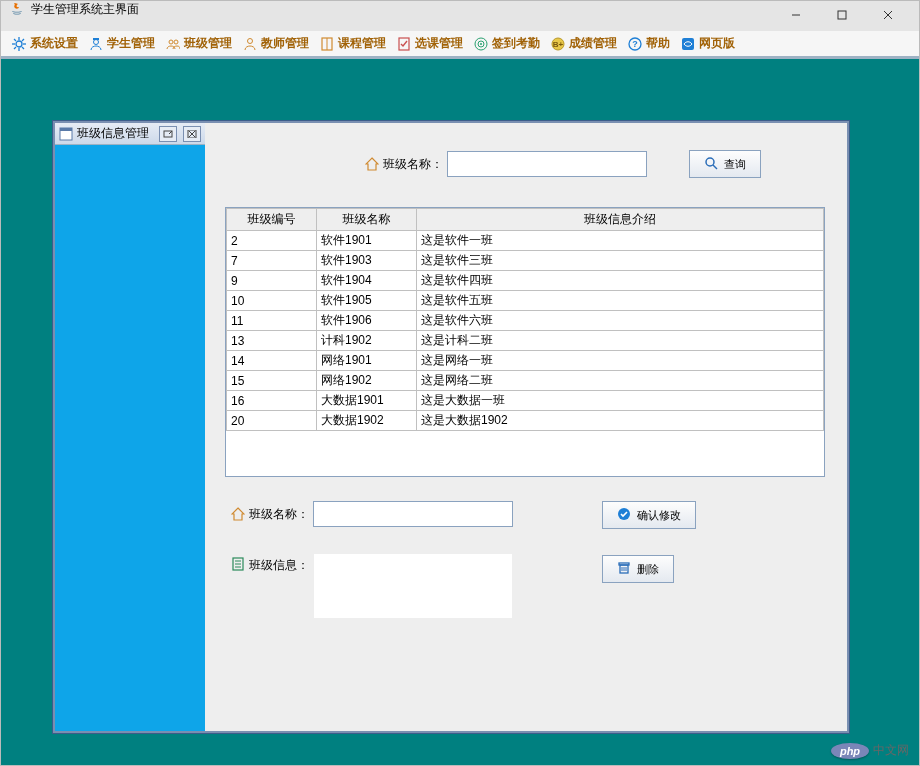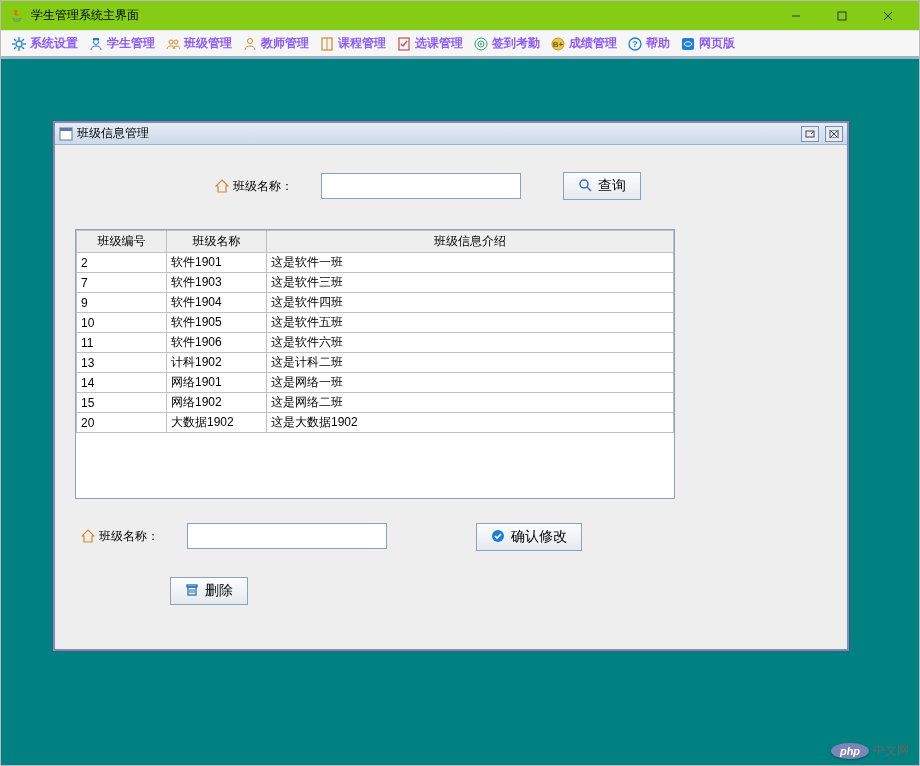--- a/index.html
+++ b/index.html
@@ -16,23 +16,23 @@
     width: 920px;
     height: 766px;
     background: #fff;
     border: 1px solid #bbb;
     display: flex;
     flex-direction: column;
   }
   .titlebar {
     height: 30px;
     display: flex;
-    align-items: center;
+    align-items: flex-start;
     padding: 0 8px;
-    background: #84cc16;
+    background: #e5e5e5;
     border-bottom: 1px solid #e5e5e5;
   }
   .titlebar .java-icon {
     width: 16px; height: 16px;
     margin-right: 6px;
   }
   .titlebar .title { flex: 0 0 auto; }
   .titlebar .spacer { flex: 1 1 auto; }
   .win-btn {
     width: 46px; height: 28px;
@@ -48,42 +48,42 @@
     gap: 2px;
     border-bottom: 3px solid #9db2c4;
     background: #f6f6f6;
   }
   .tool-item {
     display: flex;
     align-items: center;
     gap: 3px;
     padding: 2px 4px;
     font-weight: bold;
-    color: #8b5cf6;
+    color: #a16207;
     white-space: nowrap;
   }
   .tool-item .ticon {
     width: 16px; height: 16px;
     display: inline-flex;
     align-items: center; justify-content: center;
   }
   .workspace {
     flex: 1 1 auto;
     background: #008080;
     position: relative;
   }
   .internal-window {
     position: absolute;
     left: 52px; top: 62px;
-    width: 796px; height: 530px;
+    width: 796px; height: 612px;
     background: #0ea5e9;
     border: 2px solid #7a8fb1;
     box-shadow: 0 0 0 1px #3c5d8a;
     display: flex;
-    flex-direction: column;
+    flex-direction: row;
   }
   .internal-titlebar {
     height: 22px;
     background: linear-gradient(#e6ecf5, #cdd9ea);
     border-bottom: 1px solid #9db2c4;
     display: flex;
     align-items: center;
     padding: 0 4px;
     gap: 4px;
   }
@@ -112,38 +112,38 @@
     align-items: center;
     margin-left: 140px;
     margin-bottom: 28px;
     height: 30px;
   }
   .lbl-icon {
     width: 14px; height: 14px;
     margin-right: 4px;
     display: inline-flex;
   }
-  .label-txt { margin-right: 28px; }
+  .label-txt { margin-right: 4px; }
   .text-input {
     width: 200px; height: 26px;
     border: 1px solid #8aa2bf;
     background: #fff;
     padding: 2px 4px;
     font-size: 12px;
     font-family: inherit;
   }
   .btn {
     height: 28px;
     padding: 0 14px;
     border: 1px solid #8aa2bf;
     background: linear-gradient(#fdfdfd, #e4e9f0);
     display: inline-flex;
     align-items: center;
     gap: 6px;
-    font-size: 14px;
+    font-size: 11px;
     font-family: inherit;
   }
   .search-row .btn { margin-left: 42px; }
   .table-wrap {
     width: 600px;
     height: 270px;
     border: 1px solid #8aa2bf;
     background: #fff;
     overflow: hidden;
   }
@@ -437,20 +437,25 @@
                   <td>14</td>
                   <td>网络1901</td>
                   <td>这是网络一班</td>
                 </tr>
                 <tr>
                   <td>15</td>
                   <td>网络1902</td>
                   <td>这是网络二班</td>
                 </tr>
                 <tr>
+                  <td>16</td>
+                  <td>大数据1901</td>
+                  <td>这是大数据一班</td>
+                </tr>
+                <tr>
                   <td>20</td>
                   <td>大数据1902</td>
                   <td>这是大数据1902</td>
                 </tr>
               </tbody>
             </table>
         </div>
 
         <div class="form-row">
           <div class="left">
@@ -467,20 +472,32 @@
               <svg width="14" height="14" viewBox="0 0 14 14">
                   <circle cx="7" cy="7" r="6" fill="#1e7fd6"></circle>
                   <polyline points="4,7 6,9 10,5" fill="none" stroke="#fff" stroke-width="1.6"></polyline>
                 </svg>
             </span>
             <span>确认修改</span>
           </button>
         </div>
 
         <div class="form-row form-row2">
+          <div class="left">
+            <span class="lbl-icon" style="align-self:flex-start;margin-top:4px;">
+              <svg viewBox="0 0 14 14">
+                  <rect x="2" y="1" width="10" height="12" fill="none" stroke="#2a8a5a" stroke-width="1.2"></rect>
+                  <line x1="4" y1="4" x2="10" y2="4" stroke="#2a8a5a"></line>
+                  <line x1="4" y1="7" x2="10" y2="7" stroke="#2a8a5a"></line>
+                  <line x1="4" y1="10" x2="10" y2="10" stroke="#2a8a5a"></line>
+                </svg>
+            </span>
+            <span class="label-txt" style="align-self:flex-start;margin-top:4px;">班级信息：</span>
+            <textarea class="textarea" value="" style=""></textarea>
+          </div>
           <button class="btn" style="align-self:flex-start;margin-top:2px;">
             <span>
               <svg width="14" height="14" viewBox="0 0 14 14">
                   <rect x="3" y="4" width="8" height="8" fill="none" stroke="#2a6db8" stroke-width="1.3"></rect>
                   <line x1="5" y1="6" x2="5" y2="10" stroke="#2a6db8"></line>
                   <line x1="7" y1="6" x2="7" y2="10" stroke="#2a6db8"></line>
                   <line x1="9" y1="6" x2="9" y2="10" stroke="#2a6db8"></line>
                   <rect x="2" y="2" width="10" height="2" fill="none" stroke="#2a6db8" stroke-width="1.3"></rect>
                 </svg>
             </span>

